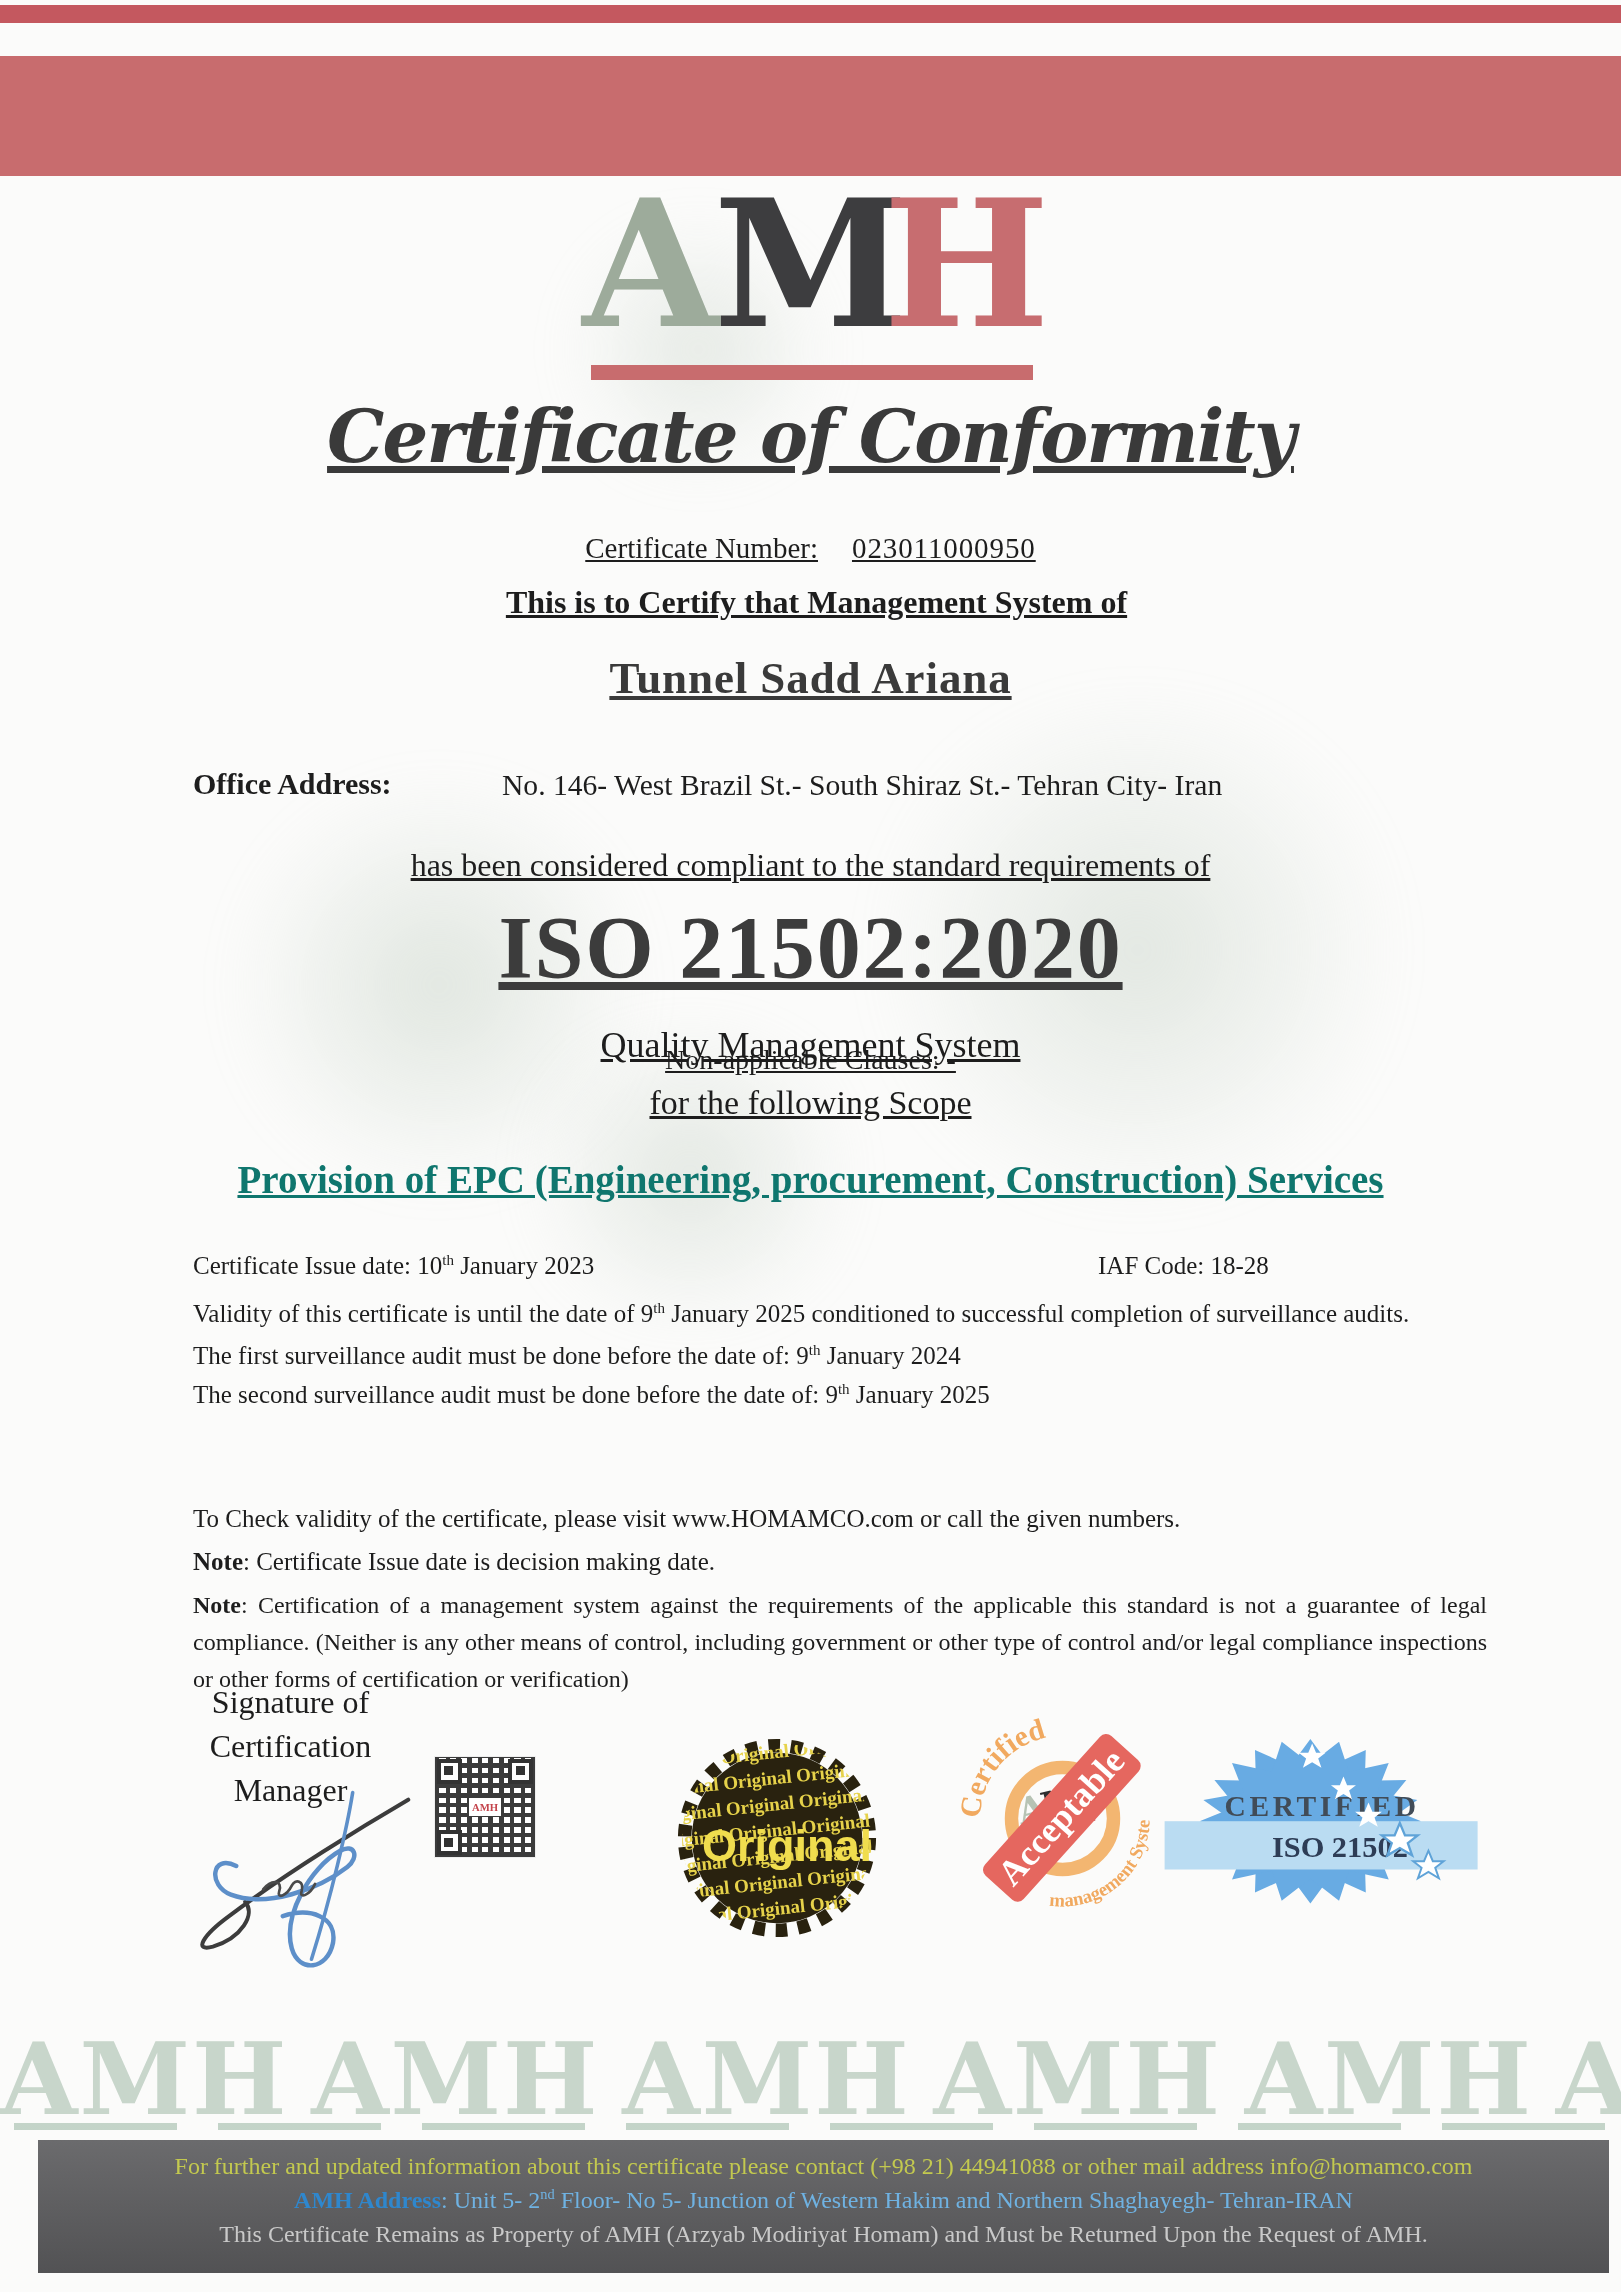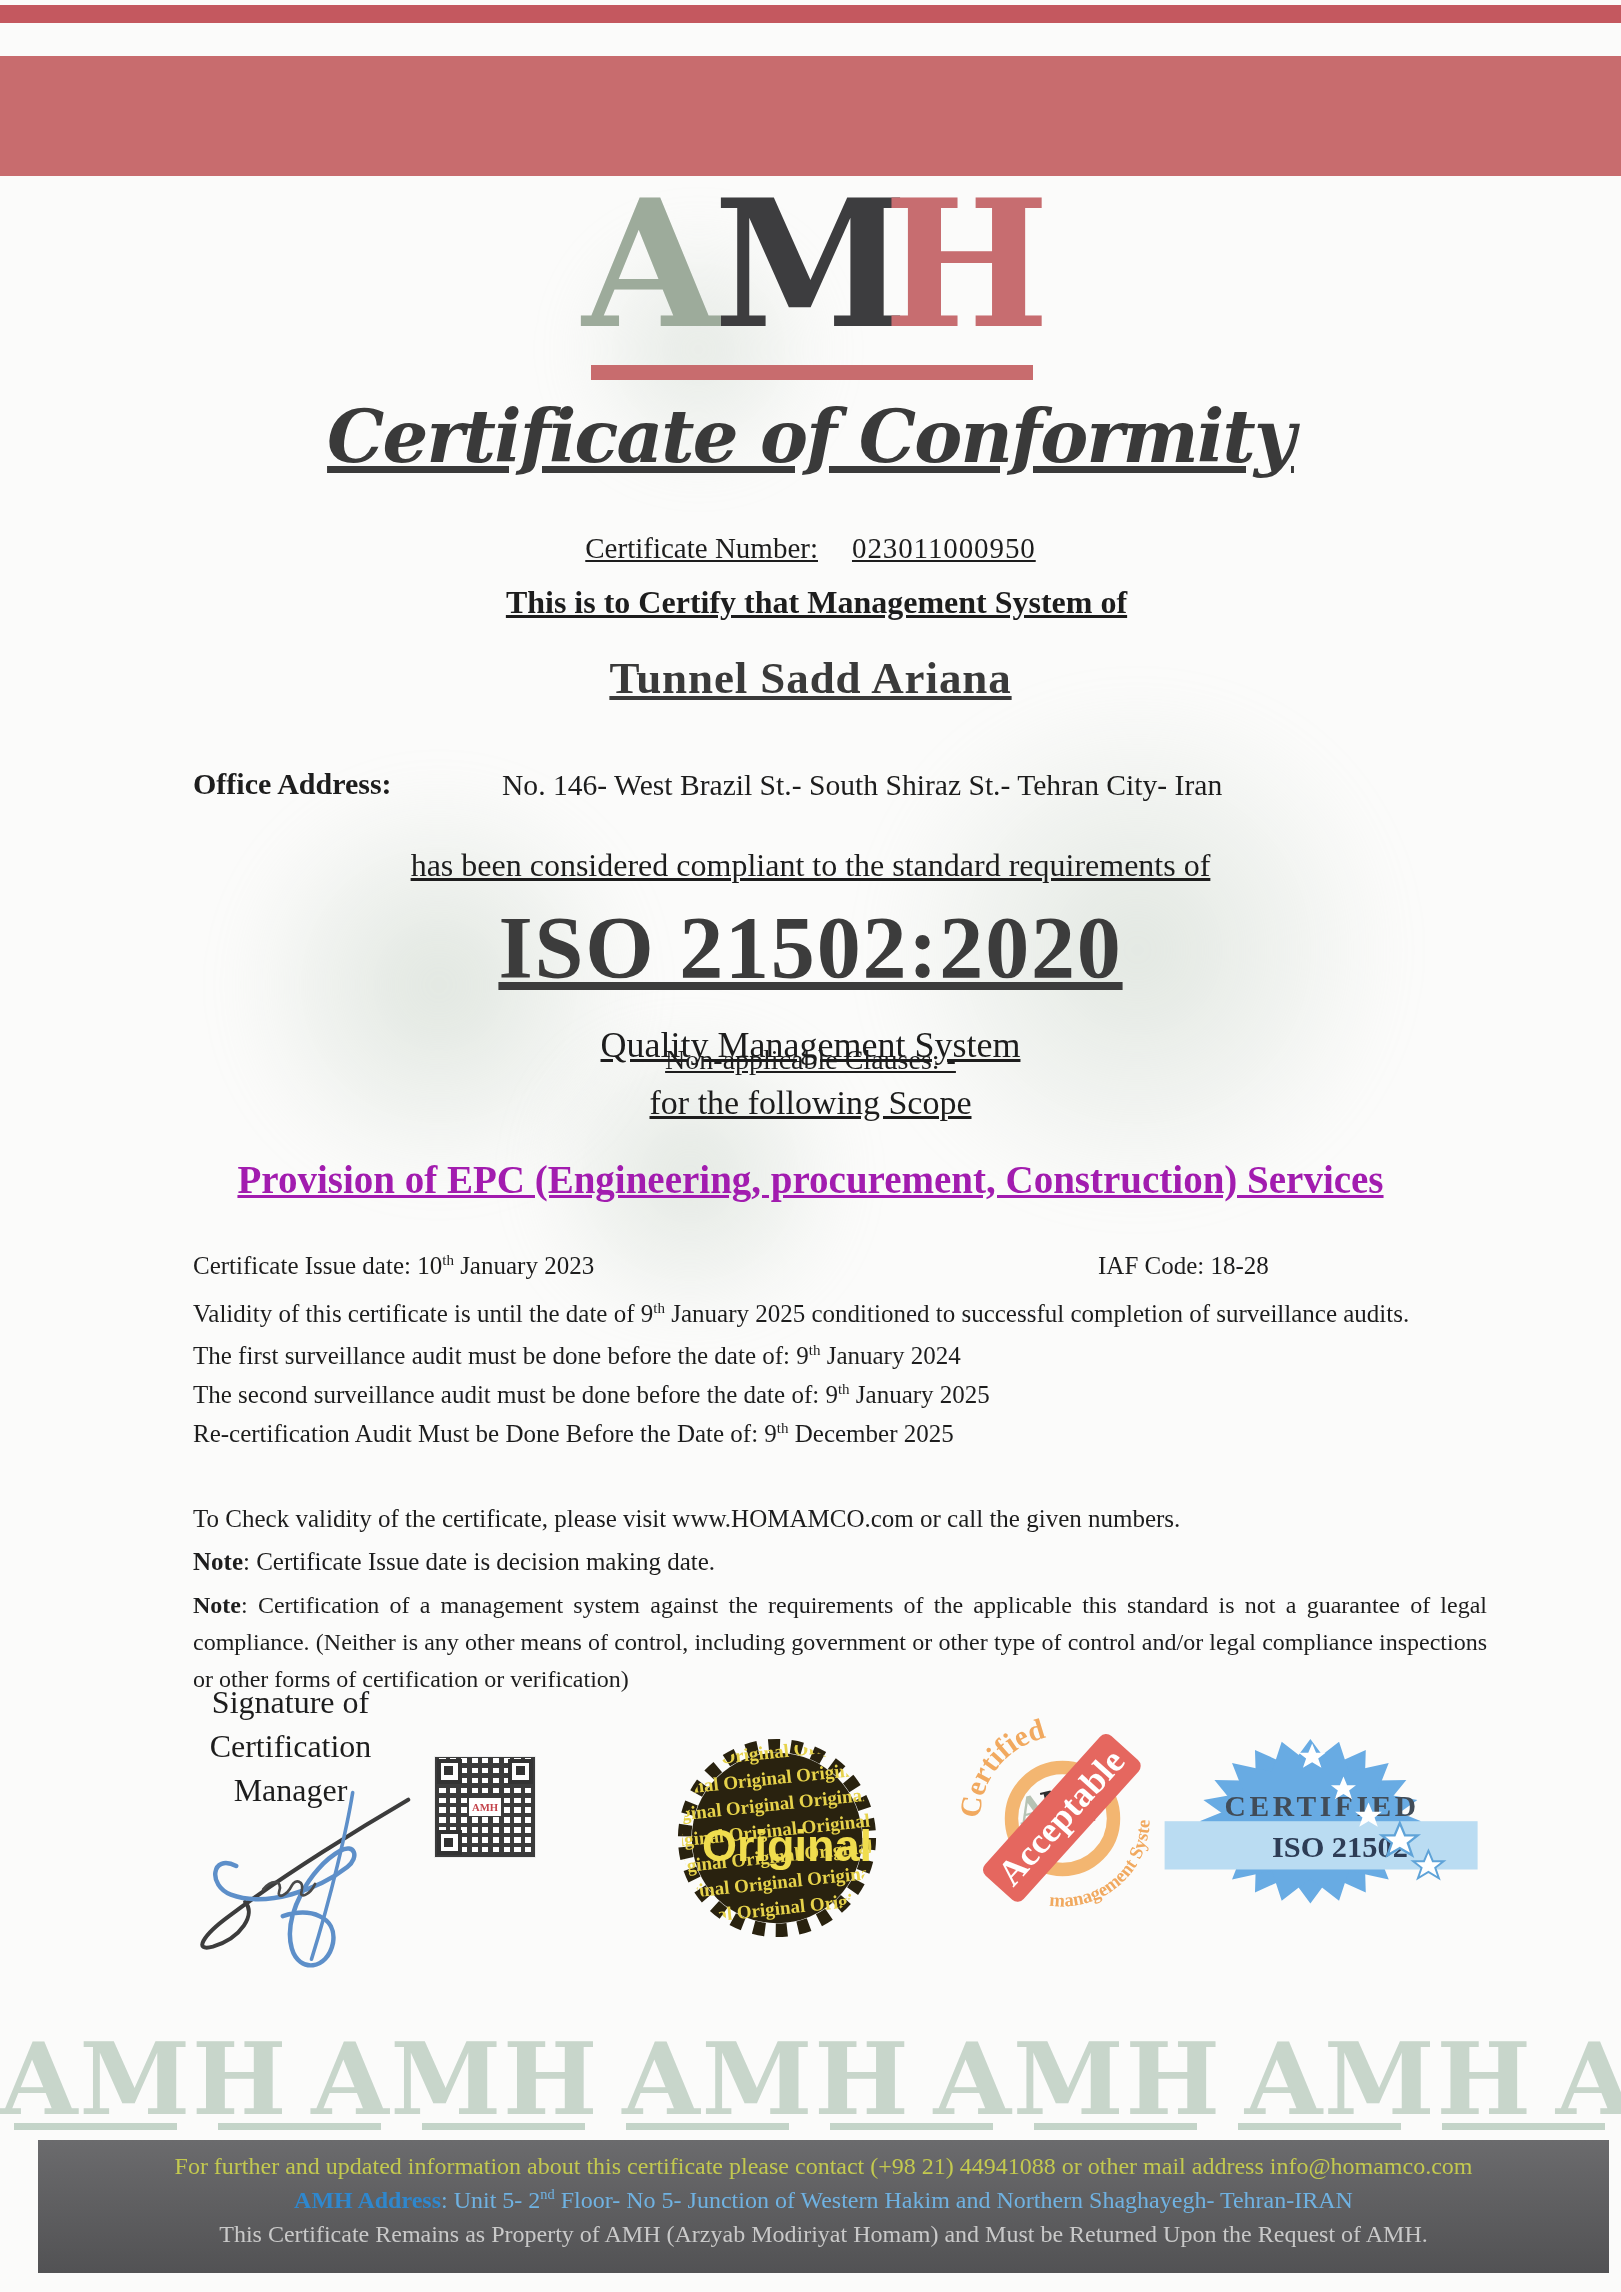--- a/index.html
+++ b/index.html
@@ -33,21 +33,21 @@
   .center-line { position:absolute; left:0; width:1621px; text-align:center;text-decoration:underline; }
   .cert-number { top:532px; font-size:29px; }
   .cert-number .num { margin-left:34px; letter-spacing:0.9px; }
   .certify { top:584px; font-size:32px; font-weight:bold;padding-left:12px; }
   .company { top:652px; font-size:45px; font-weight:bold; color:#3a3a3a; letter-spacing:0.9px; }
   .compliant { top:847px; font-size:32px; }
   .iso { top:897px; font-size:88px; font-weight:bold; color:#3c3c3c; letter-spacing:1.8px; }
   .qms { top:1024px; font-size:36px; }
   .clauses { top:1044px; font-size:28px; }
   .scope-intro { top:1084px; font-size:34px; }
-  .scope { top:1157px; font-size:39px; font-weight:bold; color:#a21caf; }
+  .scope { top:1157px; font-size:39px; font-weight:bold; color:#0f766e; }
 
   .addr-row { position:absolute; top:767px; left:193px; width:1290px; font-size:30px; }
   .addr-label { font-weight:bold; }
   .addr-value { position:absolute; left:309px; top:1.8px; font-size:29.6px; }
 
   
   .dline { position:absolute; left:193px; width:1294px; font-size:25px; }
   sup { font-size:60%; vertical-align:super; line-height:0; }
   .iaf { position:absolute; left:905px; top:0; }
   .note-label { font-weight:bold; }
@@ -124,21 +124,20 @@
   <div class="center-line iso">ISO 21502:2020</div>
   <div class="center-line qms">Quality Management System</div>
   <div class="center-line clauses">Non-applicable Clauses: -</div>
   <div class="center-line scope-intro">for the following Scope</div>
   <div class="center-line scope">Provision of EPC (Engineering, procurement, Construction) Services</div>
 
   <div class="dline" style="top:1252px"><span>Certificate Issue  date: 10</span><sup>th</sup><span> January 2023</span><span class="iaf">IAF Code: 18-28</span></div>
   <div class="dline" style="top:1300px"><span>Validity of this certificate is until the date of 9</span><sup>th</sup><span> January 2025 conditioned to successful completion of surveillance audits.</span></div>
   <div class="dline" style="top:1342px"><span>The first surveillance audit must be done before the date of: 9</span><sup>th</sup><span> January 2024</span></div>
   <div class="dline" style="top:1381px"><span>The second surveillance audit must be done before the date of: 9</span><sup>th</sup><span> January 2025</span></div>
-  <div class="dline" style="top:1420px"><span>Re-certification Audit Must be Done Before the Date of: 9</span><sup>th</sup><span> December 2025</span></div>
   <div class="dline" style="top:1505px">To Check validity of the certificate, please visit www.HOMAMCO.com or call the given numbers.</div>
   <div class="dline" style="top:1548px"><b class="note-label">Note</b><span>: Certificate Issue date is decision making date.</span></div>
   <div class="dline just" style="top:1587px"><b class="note-label">Note</b><span>: Certification of a management system against the requirements of the applicable this standard is not a guarantee of legal compliance. (Neither is any other means of control, including government or other type of control and/or legal compliance inspections or other forms of certification or verification)</span></div>
 
   <div class="sig-caption">
     <div>Signature of</div>
     <div>Certification</div>
     <div>Manager</div>
   </div>
 

